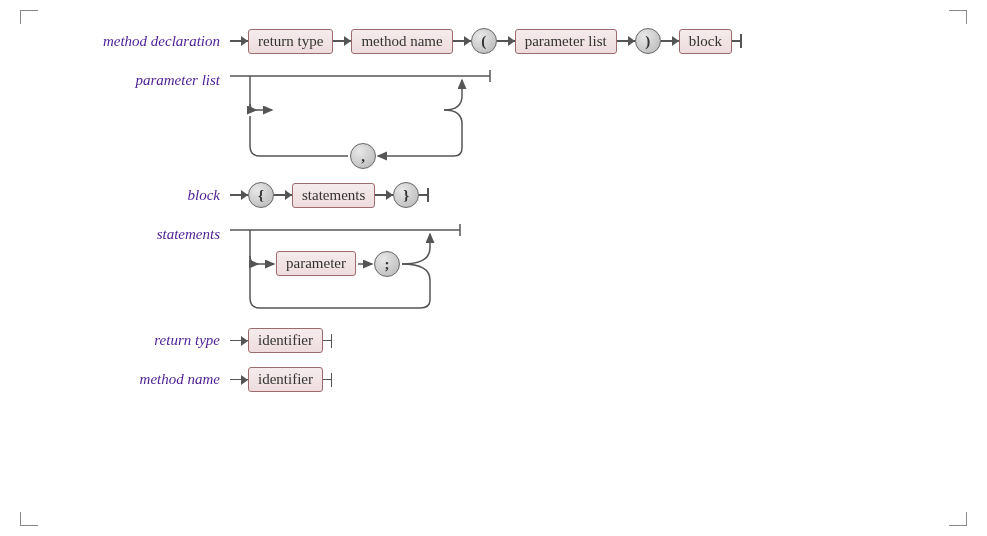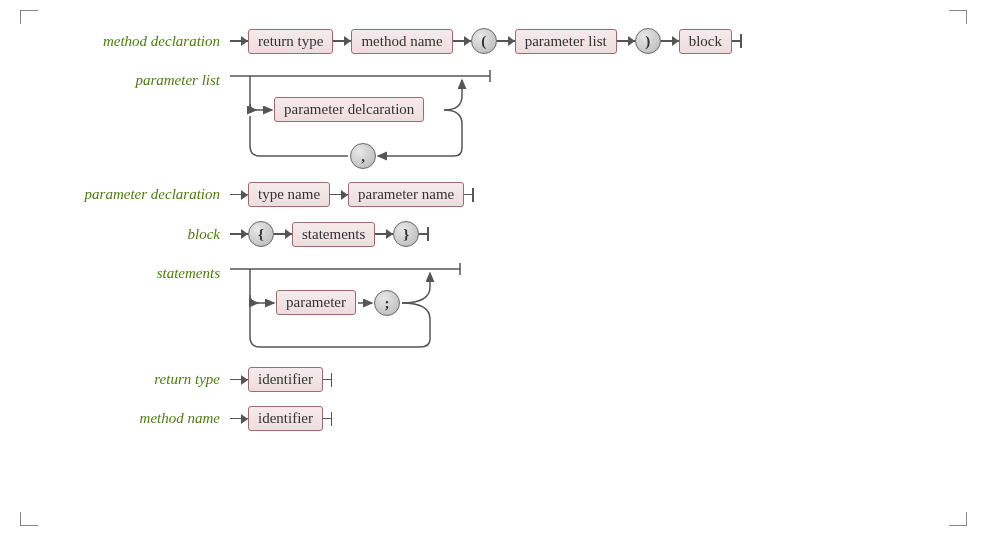--- a/index.html
+++ b/index.html
@@ -26,21 +26,21 @@
   display: flex;
   align-items: flex-start;
   margin-bottom: 6px;
 }
 .row.simple { align-items: center; margin-bottom: 14px; }
 
 .rule-label {
   width: 200px;
   text-align: right;
   font-style: italic;
-  color: #4d7c0f;
+  color: #4c1d95;
   font-size: 15px;
   padding-right: 10px;
   padding-top: 4px;
   flex-shrink: 0;
 }
 .row.simple .rule-label { padding-top: 0; }
 
 .diagram {
   display: flex;
   align-items: center;
@@ -184,35 +184,24 @@
 
             <path d="M214 42 Q232 42 232 56"></path>
             <path d="M232 56 L232 80 Q232 88 224 88"></path>
             <line x1="224" y1="88" x2="148" y2="88" marker-end="url(#ah1)"></line>
 
             <line x1="118" y1="88" x2="30" y2="88"></line>
             <path d="M30 88 Q20 88 20 78"></path>
             <line x1="20" y1="78" x2="20" y2="48"></line>
           </g>
         </svg>
-        <span class="nt loop-box" style="left:44px; top:29px;">parameter delcaration</span>
         <span class="term loop-box" style="left:120px; top:75px;">,</span>
       </div>
     </div>
 
-    <div class="row simple">
-      <div class="rule-label">parameter declaration</div>
-      <div class="diagram">
-        <span class="arrow"></span>
-        <span class="nt">type name</span>
-        <span class="arrow"></span>
-        <span class="nt">parameter name</span>
-        <span class="end"></span>
-      </div>
-    </div>
 
     <div class="row simple">
       <div class="rule-label">block</div>
       <div class="diagram">
         <span class="arrow"></span>
         <span class="term">{</span>
         <span class="arrow"></span>
         <span class="nt">statements</span>
         <span class="arrow"></span>
         <span class="term">}</span>

